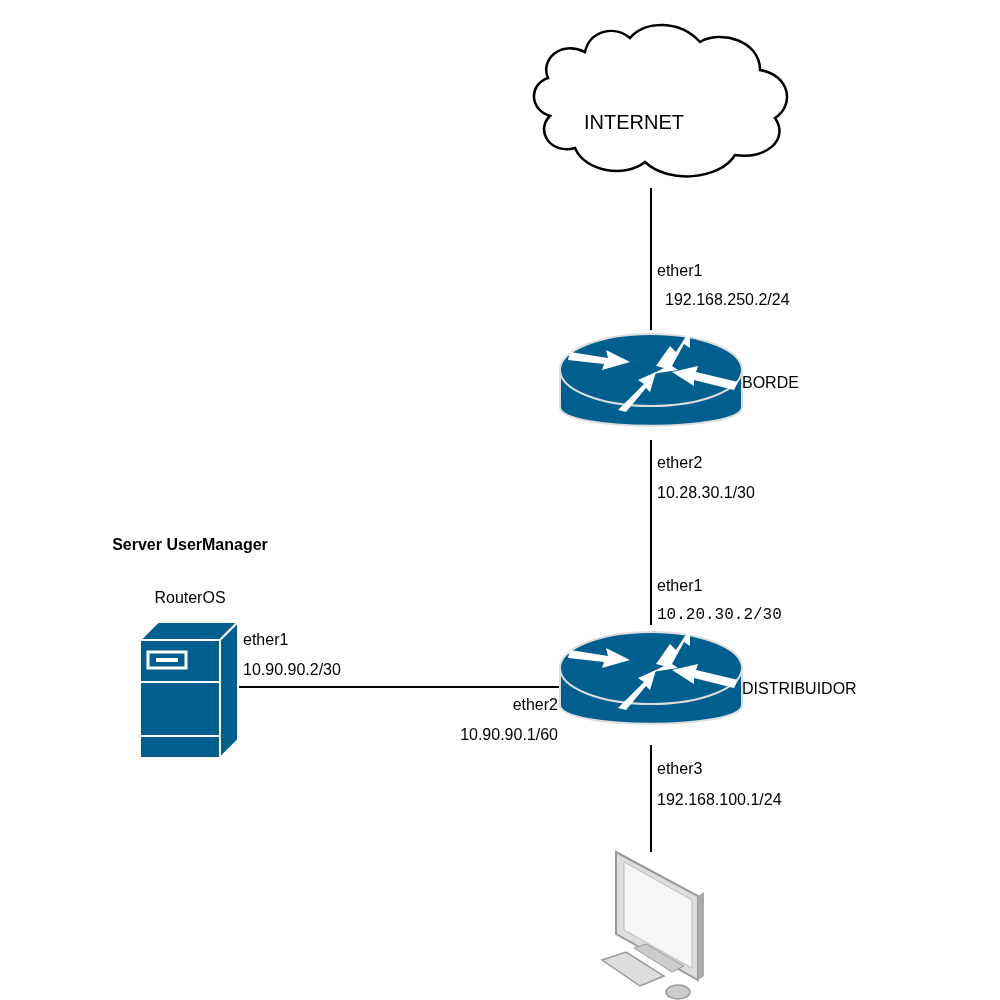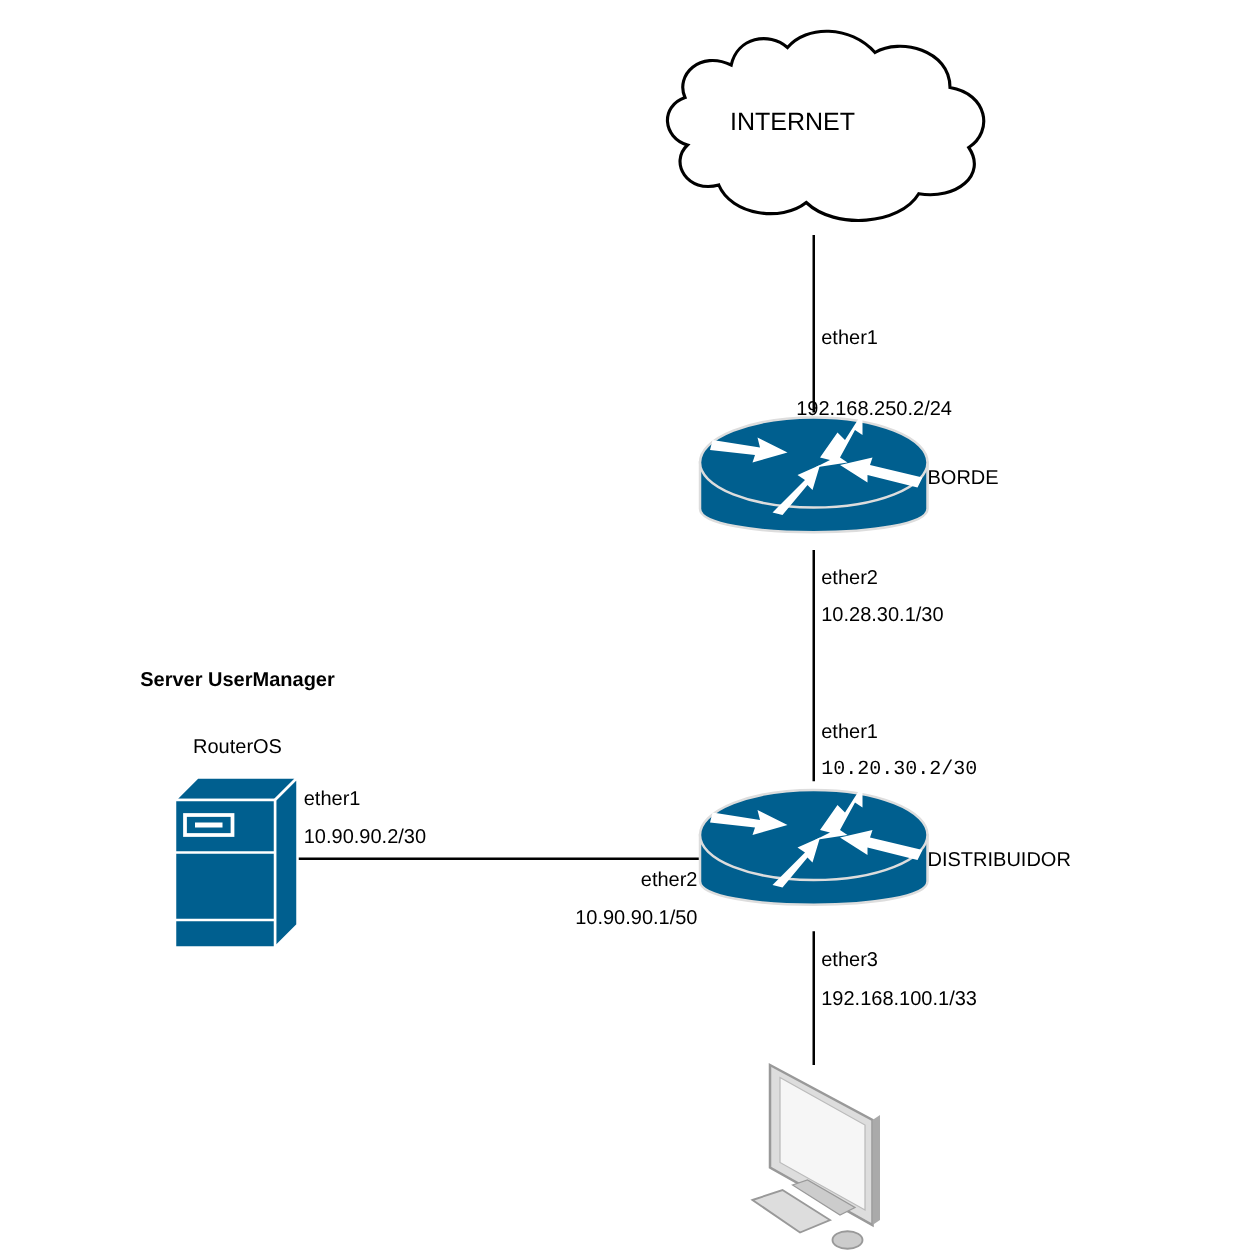--- a/index.html
+++ b/index.html
@@ -2,21 +2,21 @@
 <html><head>
   <meta charset="utf-8">
   <style>
     html, body { margin: 0; padding: 0; background: #ffffff; }
     body { width: 1000px; height: 1000px; position: relative; overflow: hidden;
            font-family: "Liberation Sans", sans-serif; color: #000; }
     svg.canvas { position: absolute; left: 0; top: 0; }
     .lbl { position: absolute; font-size: 16px; line-height: 29px; white-space: pre; }
     .lbl.right { text-align: right; }
     .lbl.center { text-align: center; }
-    .cloud-text { font-size: 20px; }
+    .cloud-text { font-size: 20px; margin-top: 24px; }
   </style>
 </head>
 <body>
 
 <svg class="canvas" width="1000" height="1000" viewBox="0 0 1000 1000">
 
   <line x1="651" y1="188" x2="651" y2="330" stroke="#000" stroke-width="2"></line>
   <line x1="651" y1="440" x2="651" y2="625" stroke="#000" stroke-width="2"></line>
   <line x1="238" y1="687" x2="562" y2="687" stroke="#000" stroke-width="2"></line>
   <line x1="651" y1="745" x2="651" y2="852" stroke="#000" stroke-width="2"></line>
@@ -73,35 +73,35 @@
     <polygon points="100,44 106,40 106,124 100,128" fill="#aaa"></polygon>
     <polygon points="36,96 48,92 86,114 74,120" fill="#ccc" stroke="#999" stroke-width="1"></polygon>
     <polygon points="4,108 28,100 66,124 42,134" fill="#ddd" stroke="#999" stroke-width="1.5"></polygon>
     <ellipse cx="80" cy="140" rx="12" ry="7" fill="#ccc" stroke="#999" stroke-width="1.5"></ellipse>
   </g>
 </svg>
 
 <div class="lbl cloud-text" style="left:584px; top:84px;">INTERNET</div>
 
 <div class="lbl" style="left:657px; top:256px;">ether1</div>
-<div class="lbl" style="left:637px; top:285px;margin-top:28px;">192.168.250.2/24</div>
+<div class="lbl" style="left:665px; top:285px;">192.168.250.2/24</div>
 
 <div class="lbl" style="left:742px; top:368px;">BORDE</div>
 
 <div class="lbl" style="left:657px; top:448px;">ether2</div>
 <div class="lbl" style="left:657px; top:478px;">10.28.30.1/30</div>
 
 <div class="lbl" style="left:657px; top:571px;">ether1</div>
 <div class="lbl" style="left:657px; top:601px;font-family:Liberation Mono, monospace;">10.20.30.2/30</div>
 
 <div class="lbl" style="left:742px; top:674px;text-align:right;">DISTRIBUIDOR</div>
 
 <div class="lbl center" style="left:60px; width:260px; top:530px;font-weight:bold;">Server UserManager</div>
 <div class="lbl center" style="left:60px; width:260px; top:583px;">RouterOS</div>
 
 <div class="lbl" style="left:243px; top:625px;">ether1</div>
 <div class="lbl" style="left:243px; top:655px;">10.90.90.2/30</div>
 
 <div class="lbl right" style="right:442px; top:690px;">ether2</div>
-<div class="lbl right" style="right:442px; top:720px;">10.90.90.1/50</div>
+<div class="lbl right" style="right:442px; top:720px;">10.90.90.1/60</div>
 
 <div class="lbl" style="left:657px; top:754px;">ether3</div>
-<div class="lbl" style="left:657px; top:785px;">192.168.100.1/33</div>
+<div class="lbl" style="left:657px; top:785px;">192.168.100.1/24</div>
 
 </body></html>

